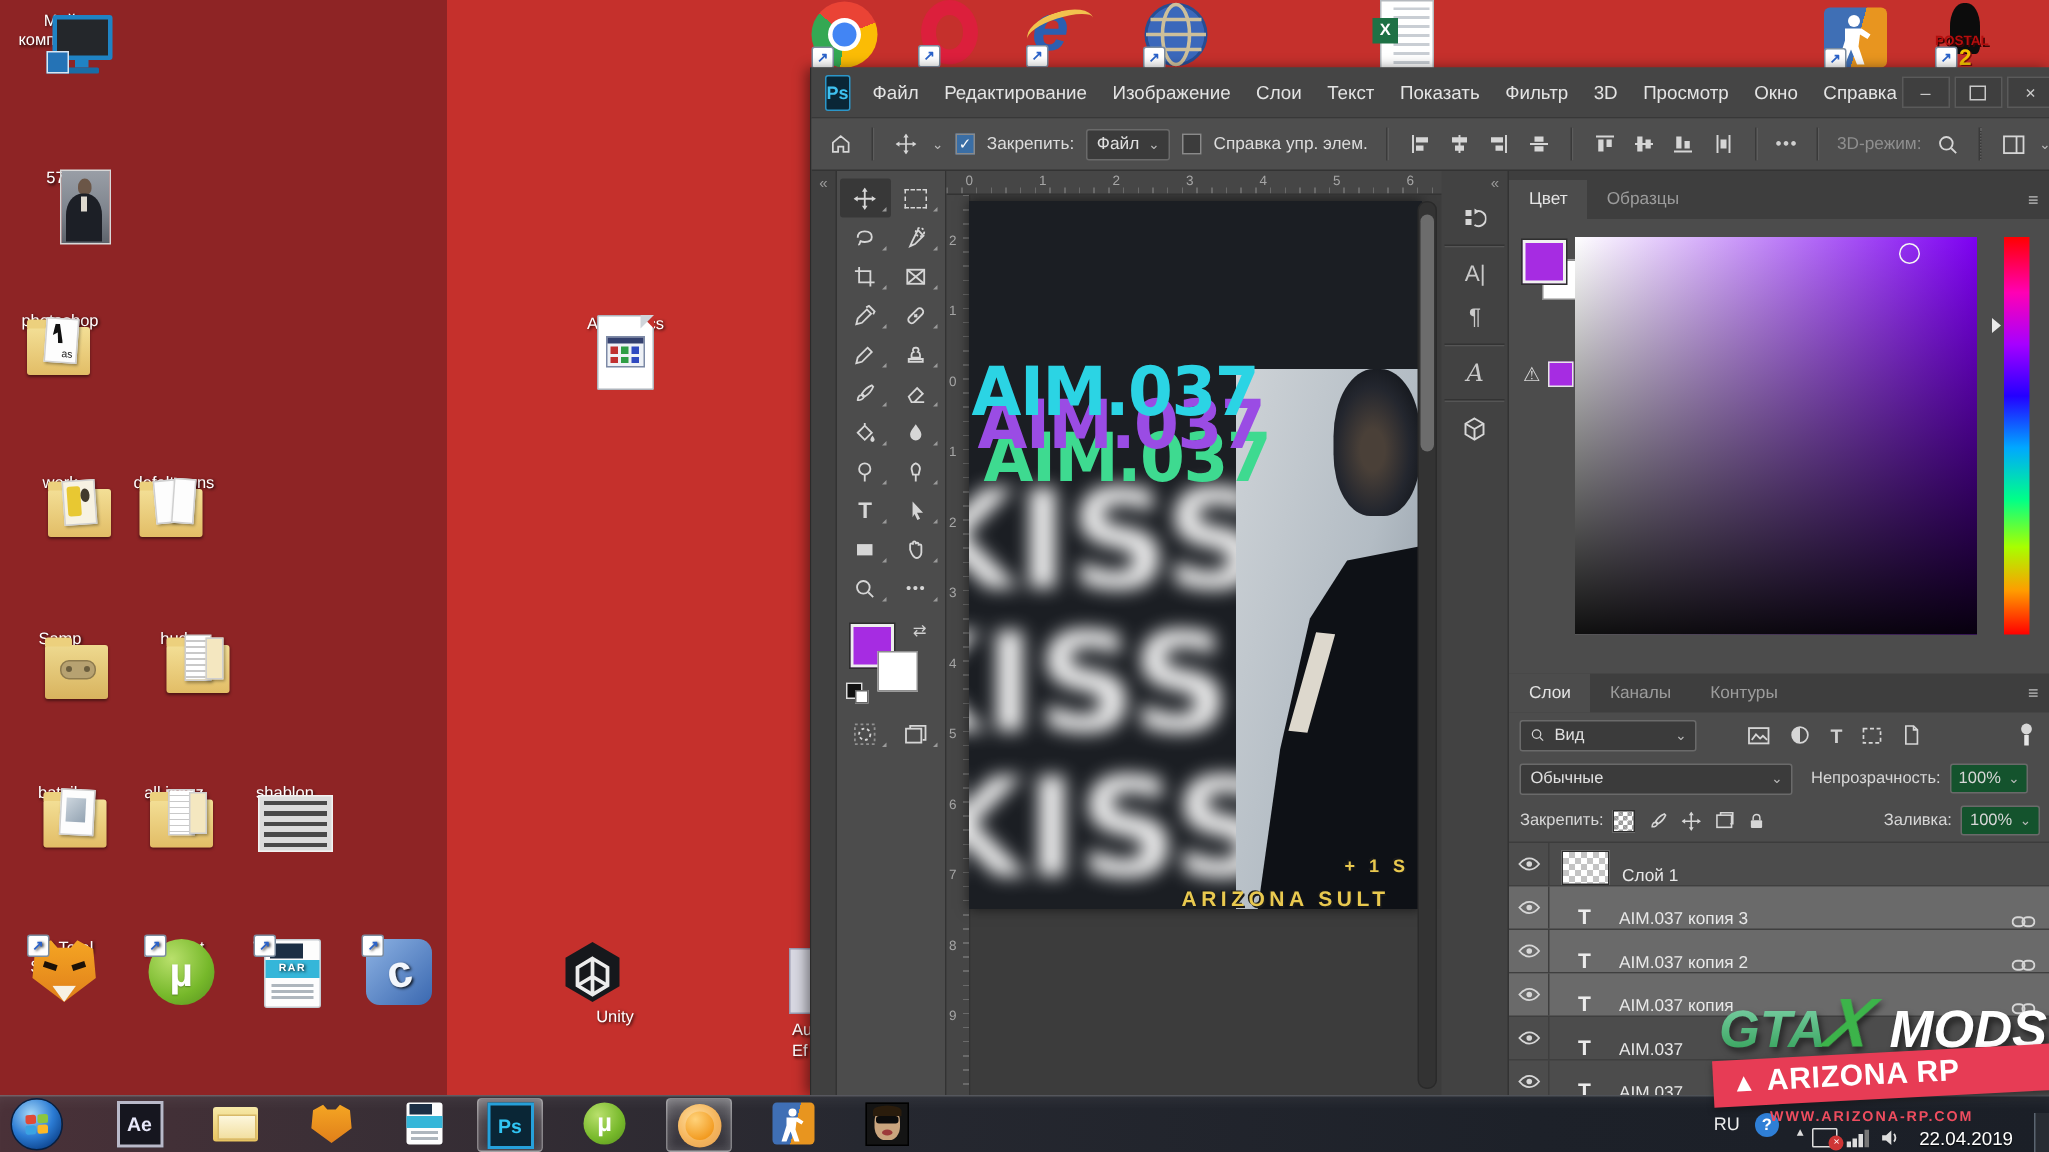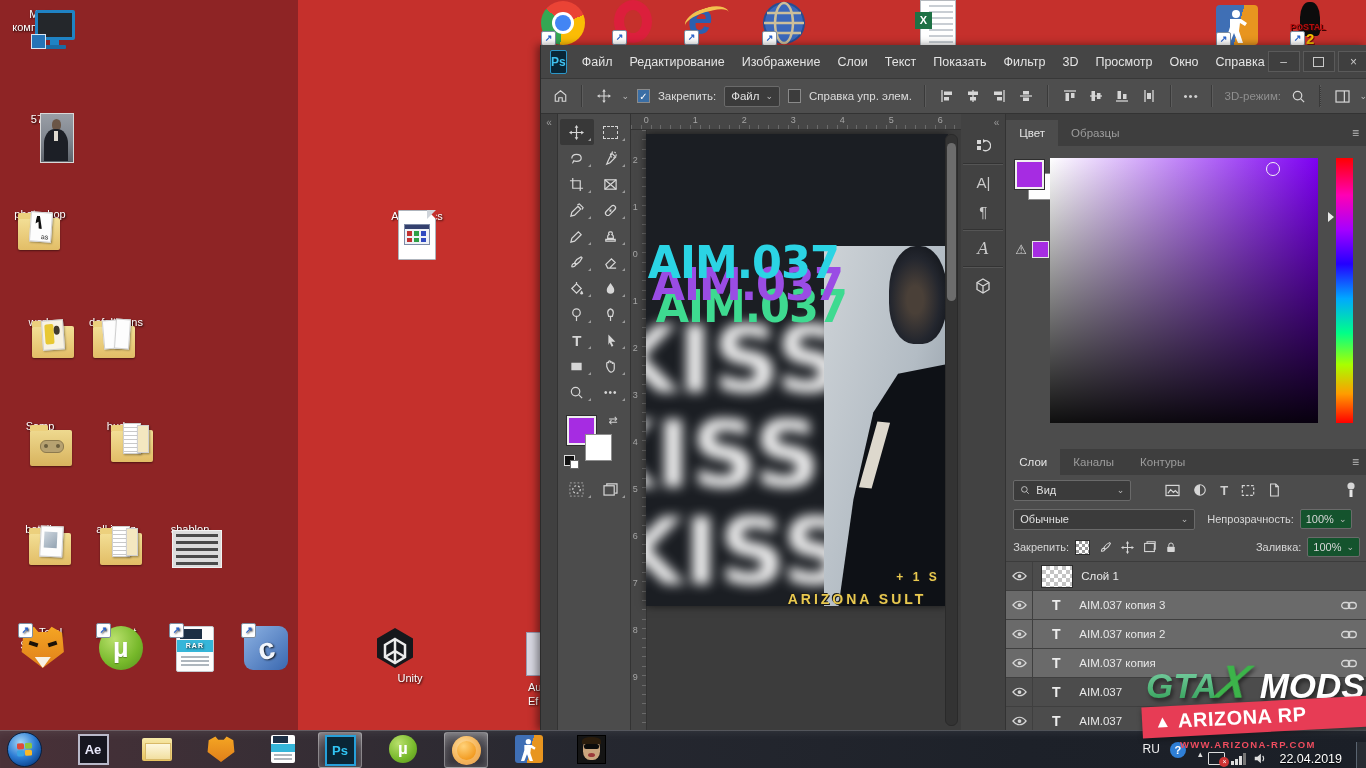--- a/index.html
+++ b/index.html
@@ -111,21 +111,21 @@
          background:linear-gradient(to bottom,rgba(0,0,0,0) 0%,rgba(0,0,0,.94) 100%),linear-gradient(to right,#ffffff,#7d00f2)}
   .picker{position:absolute;left:216px;top:4px;width:12px;height:12px;border:1.5px solid #f4f4f4;border-radius:50%}
   .hue{position:absolute;right:14px;top:12px;width:17px;height:265px;
        background:linear-gradient(180deg,#ff0000 0%,#ff00b4 14%,#a600ff 27%,#2400ff 40%,#00a8ff 53%,#00ff88 66%,#a8ff00 78%,#ff9c00 89%,#ff0000 100%)}
   .harrow{position:absolute;right:33px;top:66px;border-top:5px solid transparent;border-bottom:5px solid transparent;border-left:6px solid #e9e9e9}
 
   .lrow{display:flex;align-items:center;padding:0 7px;gap:6px;font-size:11px;color:#d7d7d7}
   .licons{display:flex;align-items:center;gap:11px;color:#cfcfcf}
   .valbox{background:#14532d;border:1px solid #6a6a6a;border-radius:2px;height:18px;display:inline-flex;align-items:center;padding:0 5px;gap:5px}
   .layers{flex:1;overflow:hidden;border-top:1px solid #3c3c3c}
-  .lay{height:28px;display:flex;align-items:center;border-bottom:1px solid #3f3f3f;font-size:11.5px;color:#e8e8e8}
+  .lay{height:28px;display:flex;align-items:flex-end;border-bottom:1px solid #3f3f3f;font-size:11.5px;color:#e8e8e8}
   .lay.sel{background:#6a6a6a}
   .eyec{width:26px;align-self:stretch;display:flex;align-items:center;justify-content:center;border-right:1px solid #3f3f3f}
   .lthumb{width:30px;height:21px;margin:0 8px;background:#fff;
           background-image:linear-gradient(45deg,#c4c4c4 25%,transparent 25%,transparent 75%,#c4c4c4 75%),
                            linear-gradient(45deg,#c4c4c4 25%,transparent 25%,transparent 75%,#c4c4c4 75%);
           background-size:8px 8px;background-position:0 0,4px 4px;border:1px solid #2d2d2d}
   .tthumb{width:30px;margin:0 8px;text-align:center;font-weight:bold;font-size:14px;color:#ececec}
   .linkw{margin-left:auto;margin-right:10px}
 
   

